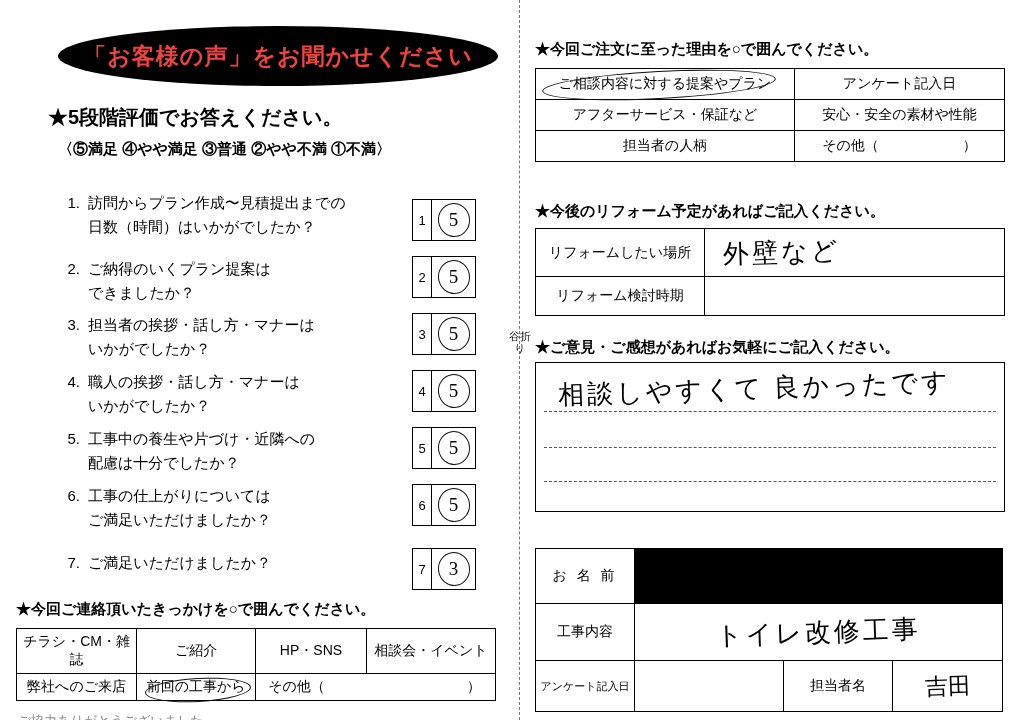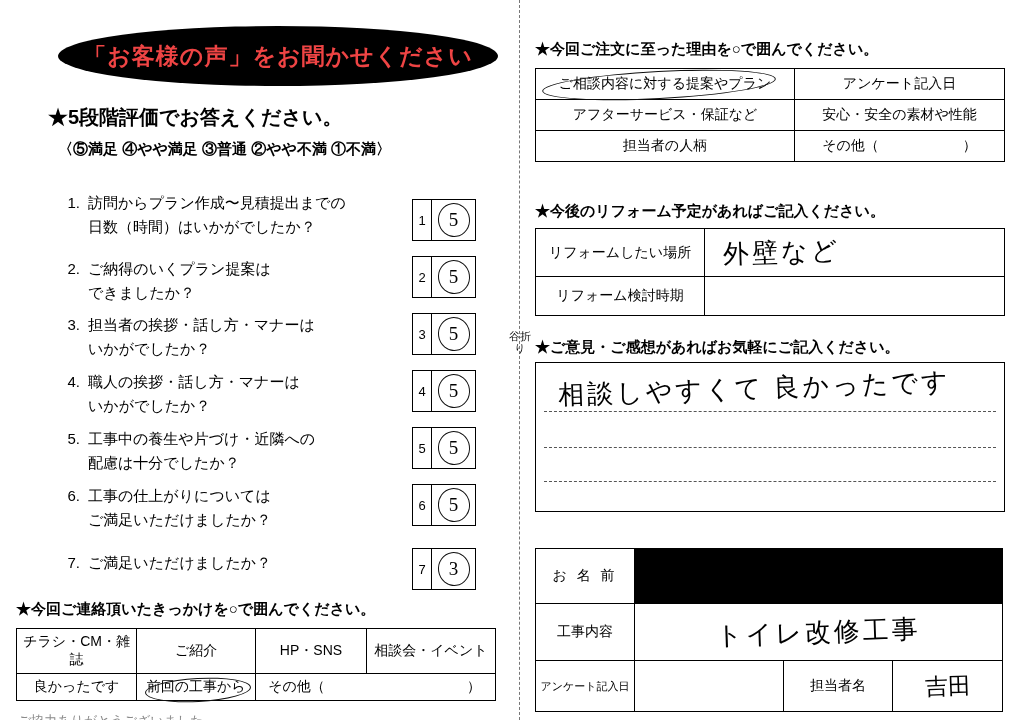--- a/index.html
+++ b/index.html
@@ -226,21 +226,21 @@
 
     <table class="tbl" style="left:16px;top:628px;width:480px;border-radius:18px;">
       <tbody>
           <tr>
         <td style="width:120px">チラシ・CM・雑誌</td>
         <td style="width:120px">ご紹介</td>
         <td style="width:110px">HP・SNS</td>
         <td style="width:130px">相談会・イベント</td>
       </tr>
       <tr>
-        <td>良かったです</td>
+        <td>弊社へのご来店</td>
         <td style="position:relative;">
           <span>前回の工事から</span>
           <span class="oval-mark" style="left:8px;top:4px;width:104px;height:22px;"></span>
         </td>
         <td colspan="2" style="text-align:left;padding-left:12px;position:relative;">
           <span>その他（</span>
           <span style="position:absolute;right:14px;">）</span>
         </td>
       </tr>
     </tbody>

